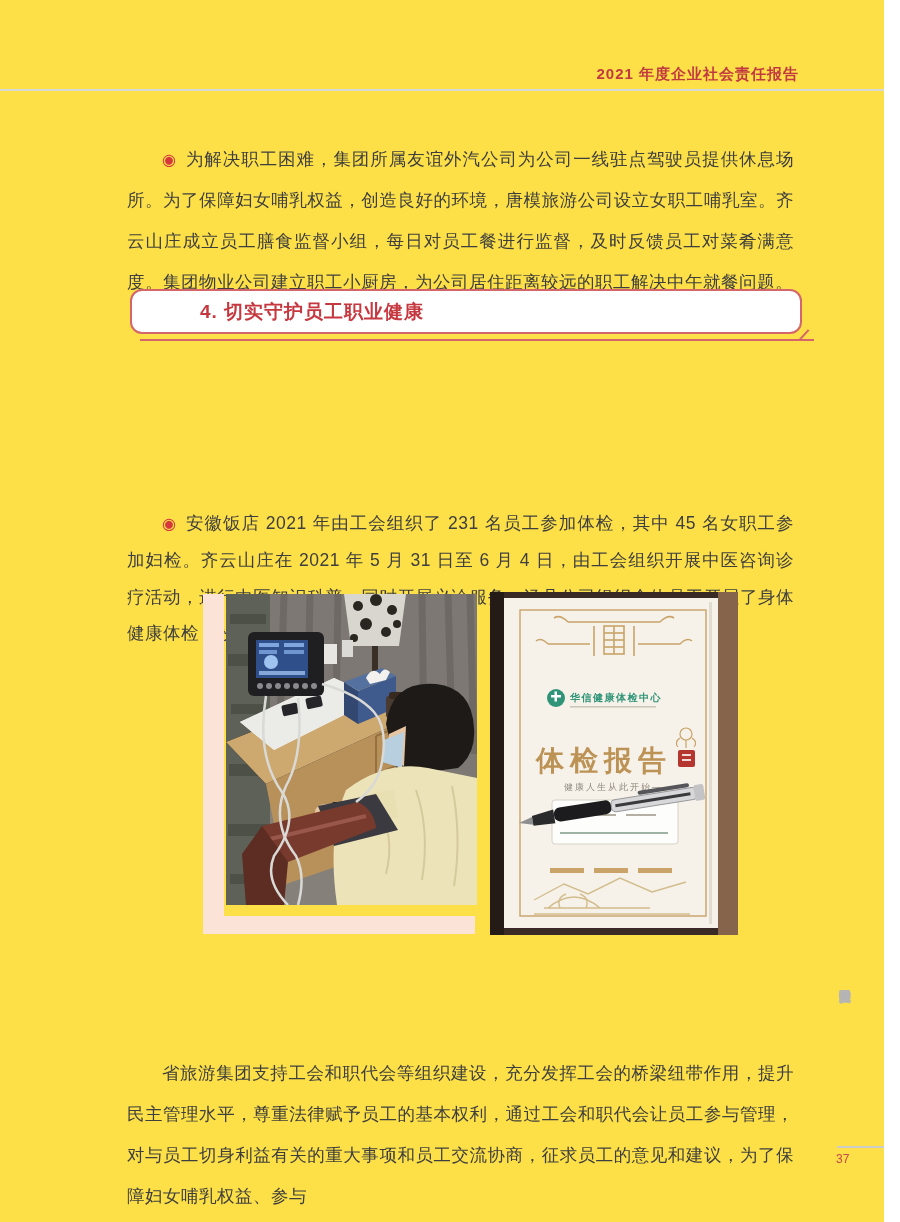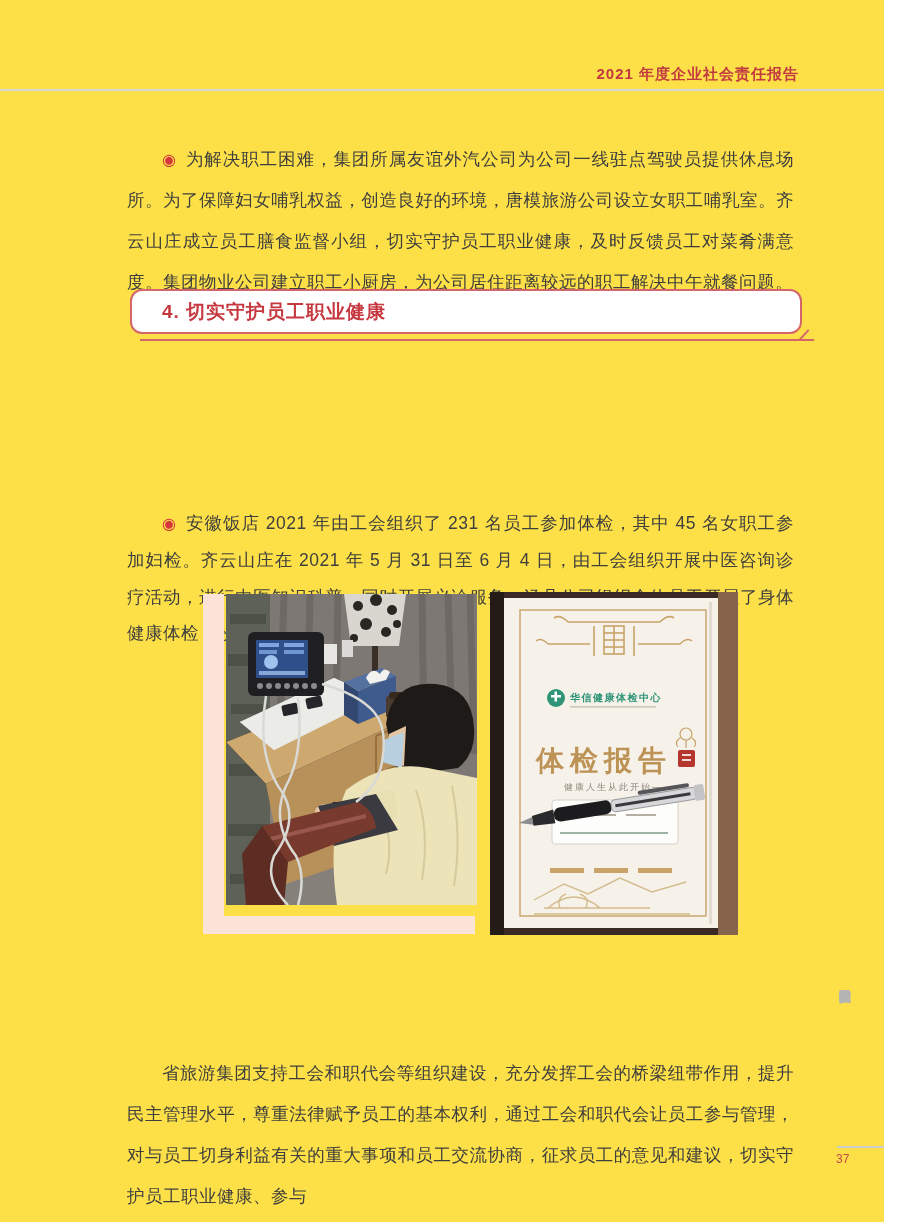--- a/index.html
+++ b/index.html
@@ -29,22 +29,23 @@
     border:2px solid #d4656b;border-radius:12px;background:#ffffff;box-sizing:border-box;
   }
   .section-box .shadow-line{
     position:absolute;left:8px;bottom:-9px;width:calc(100% + 6px);height:2px;background:#d4656b;
   }
   .section-box .shadow-diag{
     position:absolute;right:-11px;bottom:-4px;width:14px;height:2px;background:#d4656b;
     transform:rotate(-48deg);
   }
   .section-title{
-    line-height:41px;padding-left:30px;font-size:19px;font-weight:bold;color:#c6383f;
+    line-height:41px;padding-left:24px;font-size:19px;font-weight:bold;color:#c6383f;
     letter-spacing:1px;
+    margin-left:44px;
   }
   .box-health{top:289px;}
   .box-demo{top:975px;}
   
   .mat-left{position:absolute;left:203px;top:594px;width:21px;height:340px;background:#fce3d8;}
   .mat-bottom{position:absolute;left:203px;top:916px;width:272px;height:18px;background:#fce3d8;}
   .photo{position:absolute;overflow:hidden;}
   .photo-left{left:226px;top:594px;width:251px;height:311px;}
   .photo-right{left:490px;top:592px;width:248px;height:343px;}
   .photo svg{display:block;}
@@ -59,21 +60,21 @@
   .page-number{position:absolute;left:836px;top:1152px;font-size:12px;color:#c9474d;}
 </style>
 </head>
 <body>
 
 <div class="page">
 
   <div class="header-title">2021 年度企业社会责任报告</div>
   <div class="header-rule"></div>
 
-  <p class="para p-intro"><span class="marker">◉</span><span>为解决职工困难，集团所属友谊外汽公司为公司一线驻点驾驶员提供休息场所。为了保障妇女哺乳权益，创造良好的环境，唐模旅游公司设立女职工哺乳室。齐云山庄成立员工膳食监督小组，切实守护员工职业健康，及时反馈员工对菜肴满意度。集团物业公司建立职工小厨房，为公司居住距离较远的职工解决中午就餐问题。</span></p>
+  <p class="para p-intro"><span class="marker">◉</span><span>为解决职工困难，集团所属友谊外汽公司为公司一线驻点驾驶员提供休息场所。为了保障妇女哺乳权益，创造良好的环境，唐模旅游公司设立女职工哺乳室。齐云山庄成立员工膳食监督小组，每日对员工餐进行监督，及时反馈员工对菜肴满意度。集团物业公司建立职工小厨房，为公司居住距离较远的职工解决中午就餐问题。</span></p>
 
   <div class="section-box box-health">
     <div class="section-title">4. 切实守护员工职业健康</div>
     <div class="shadow-line"></div>
     <div class="shadow-diag"></div>
   </div>
 
   <p class="para p-health-2"><span class="marker">◉</span><span>安徽饭店 2021 年由工会组织了 231 名员工参加体检，其中 45 名女职工参加妇检。齐云山庄在 2021 年 5 月 31 日至 6 月 4 日，由工会组织开展中医咨询诊疗活动，进行中医知识科普，同时开展义诊服务。泾县公司组织全体员工开展了身体健康体检 1 次。</span></p>
 
   <div class="mat-left"></div>
@@ -257,19 +258,19 @@
       <g stroke="#d3bc8c" stroke-width="1.4" fill="none">
         <path d="M44,308 L74,292 L98,302 L130,286 L162,300 L196,290"></path>
         <path d="M58,316 q26,-22 52,0 M54,316 L160,316"></path>
         <path d="M70,316 q-4,-10 6,-14 M96,316 q4,-10 -6,-14"></path>
         <line x1="44" y1="322" x2="200" y2="322"></line>
       </g>
     </svg>
   </div>
 
 
-  <p class="para p-demo-1"><span>省旅游集团支持工会和职代会等组织建设，充分发挥工会的桥梁纽带作用，提升民主管理水平，尊重法律赋予员工的基本权利，通过工会和职代会让员工参与管理，对与员工切身利益有关的重大事项和员工交流协商，征求员工的意见和建议，切实守护员工职业健康、参与</span></p>
+  <p class="para p-demo-1"><span>省旅游集团支持工会和职代会等组织建设，充分发挥工会的桥梁纽带作用，提升民主管理水平，尊重法律赋予员工的基本权利，通过工会和职代会让员工参与管理，对与员工切身利益有关的重大事项和员工交流协商，征求员工的意见和建议，为了保障妇女哺乳权益、参与</span></p>
 
   <div class="sidebar-company">安徽省旅游集团有限责任公司</div>
   <div class="footer-rule"></div>
   <div class="page-number">37</div>
 
 </div>
 
 </body></html>

